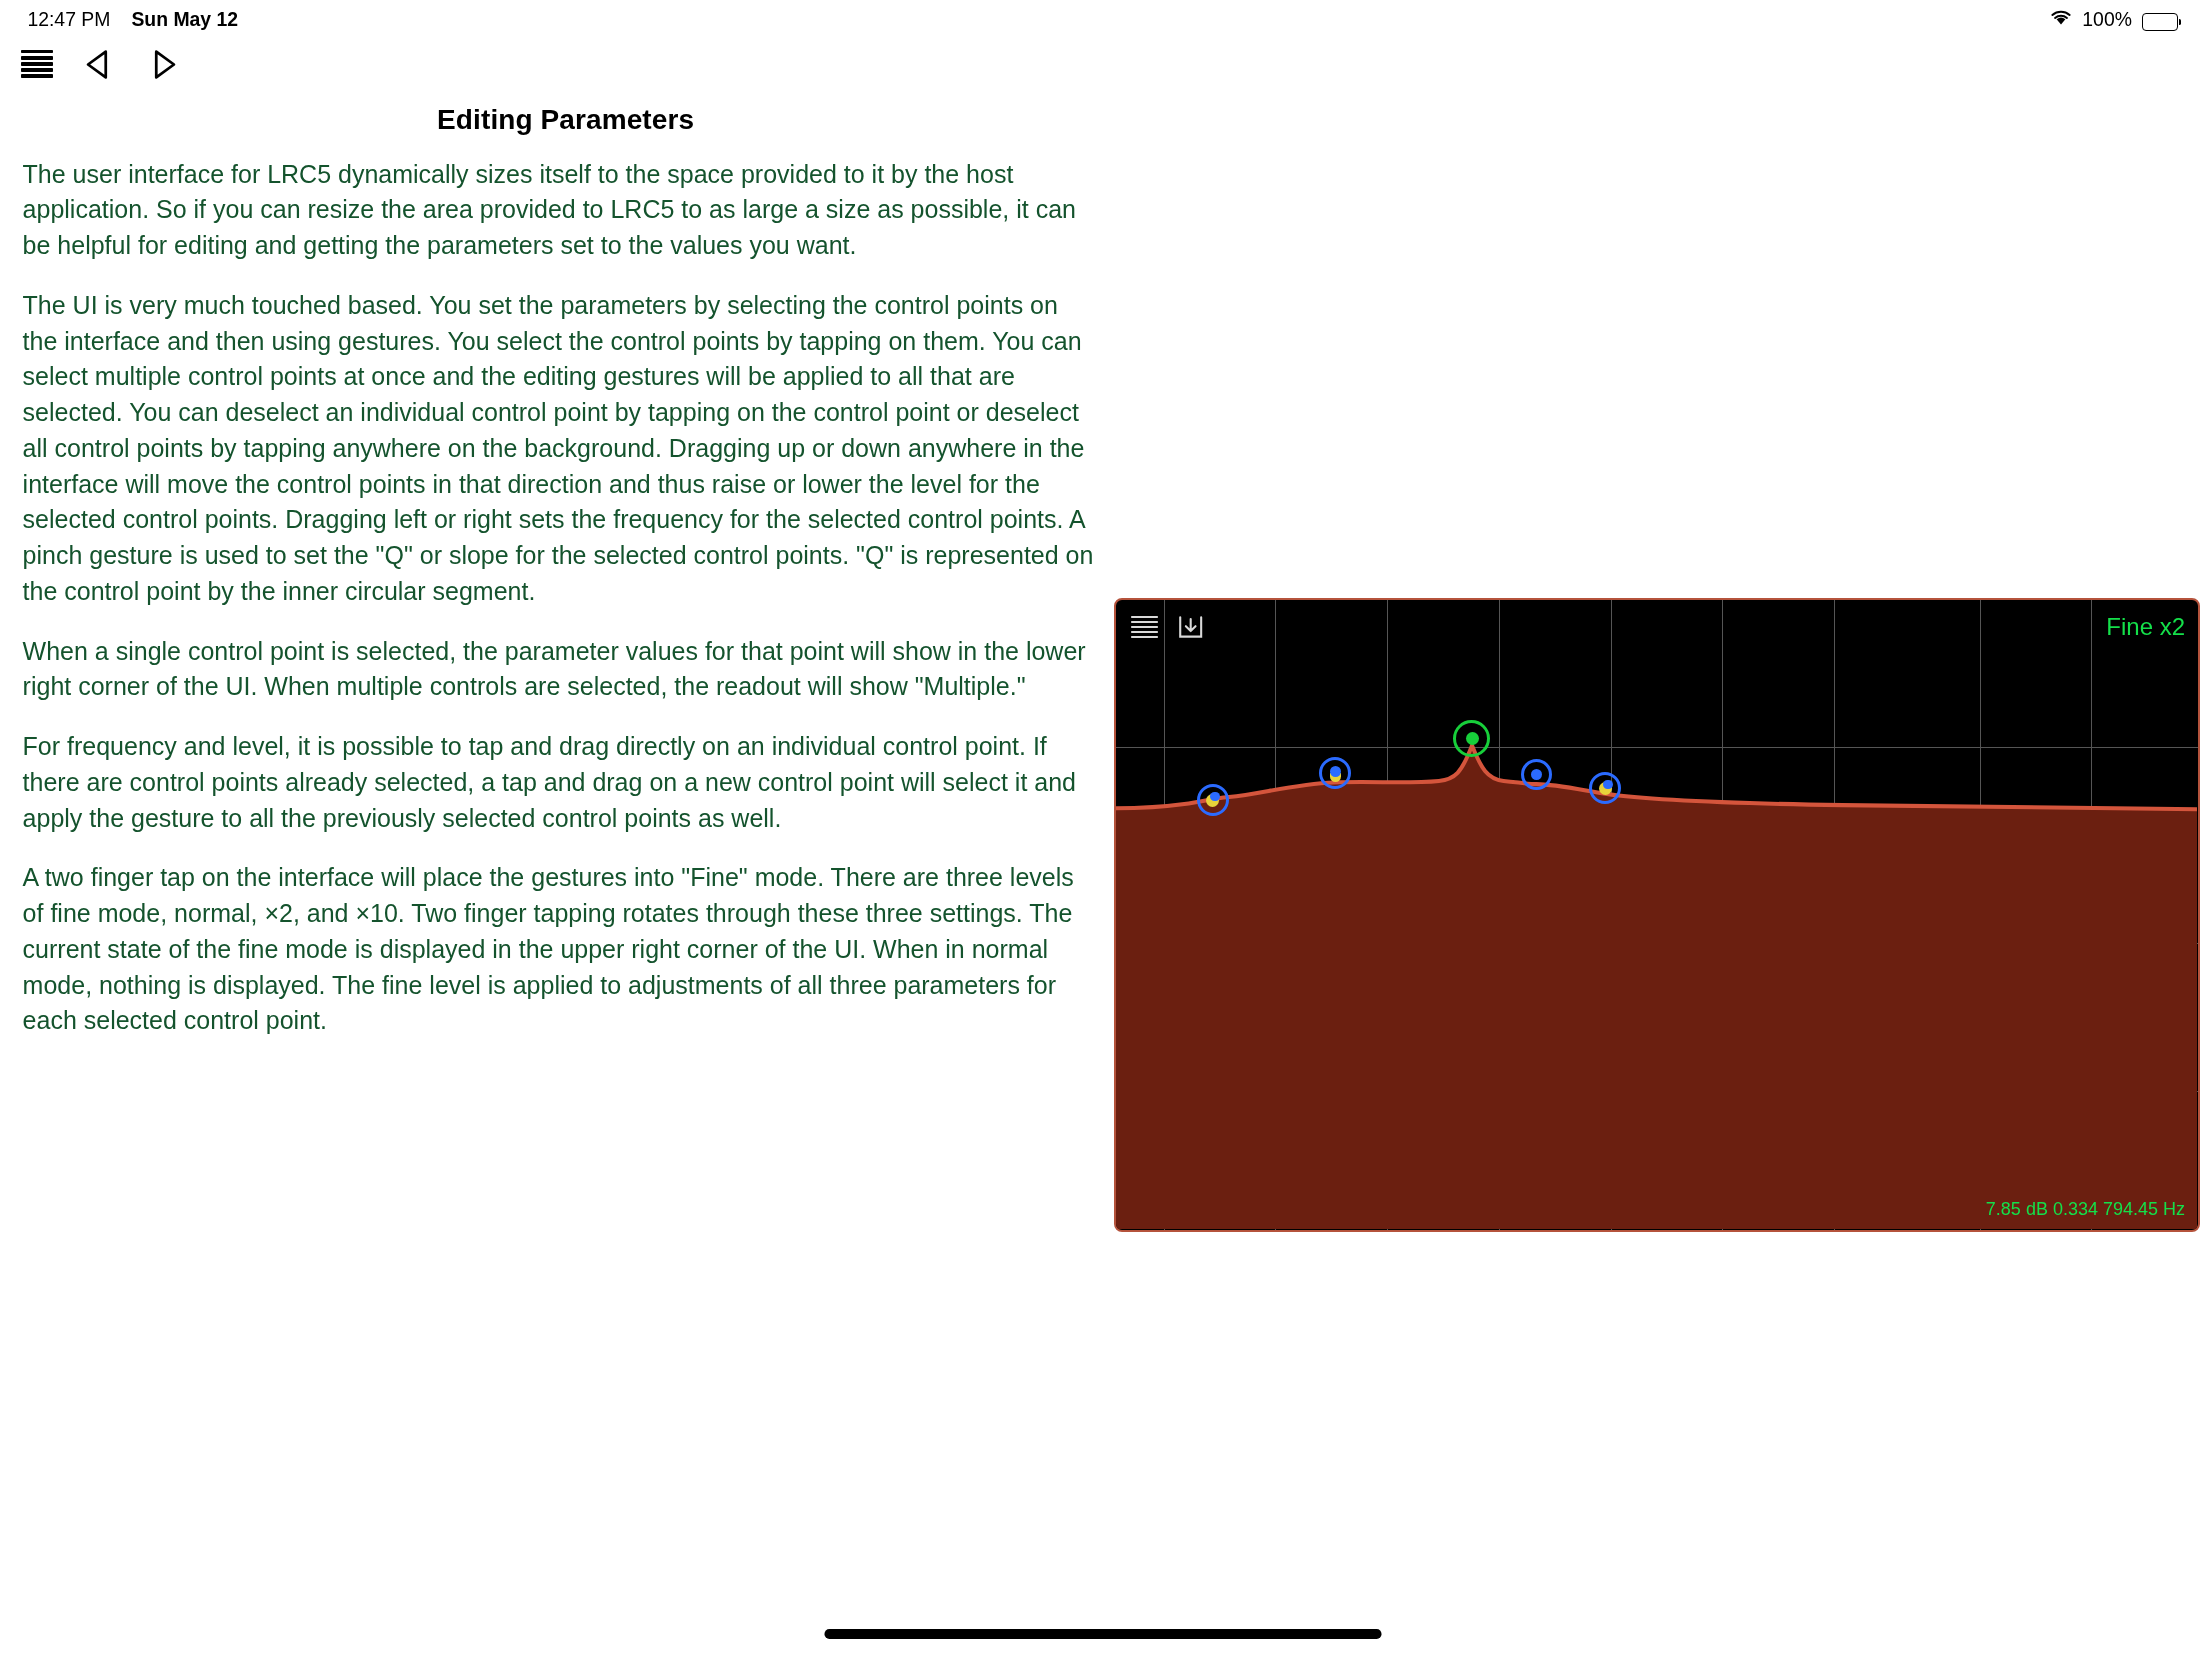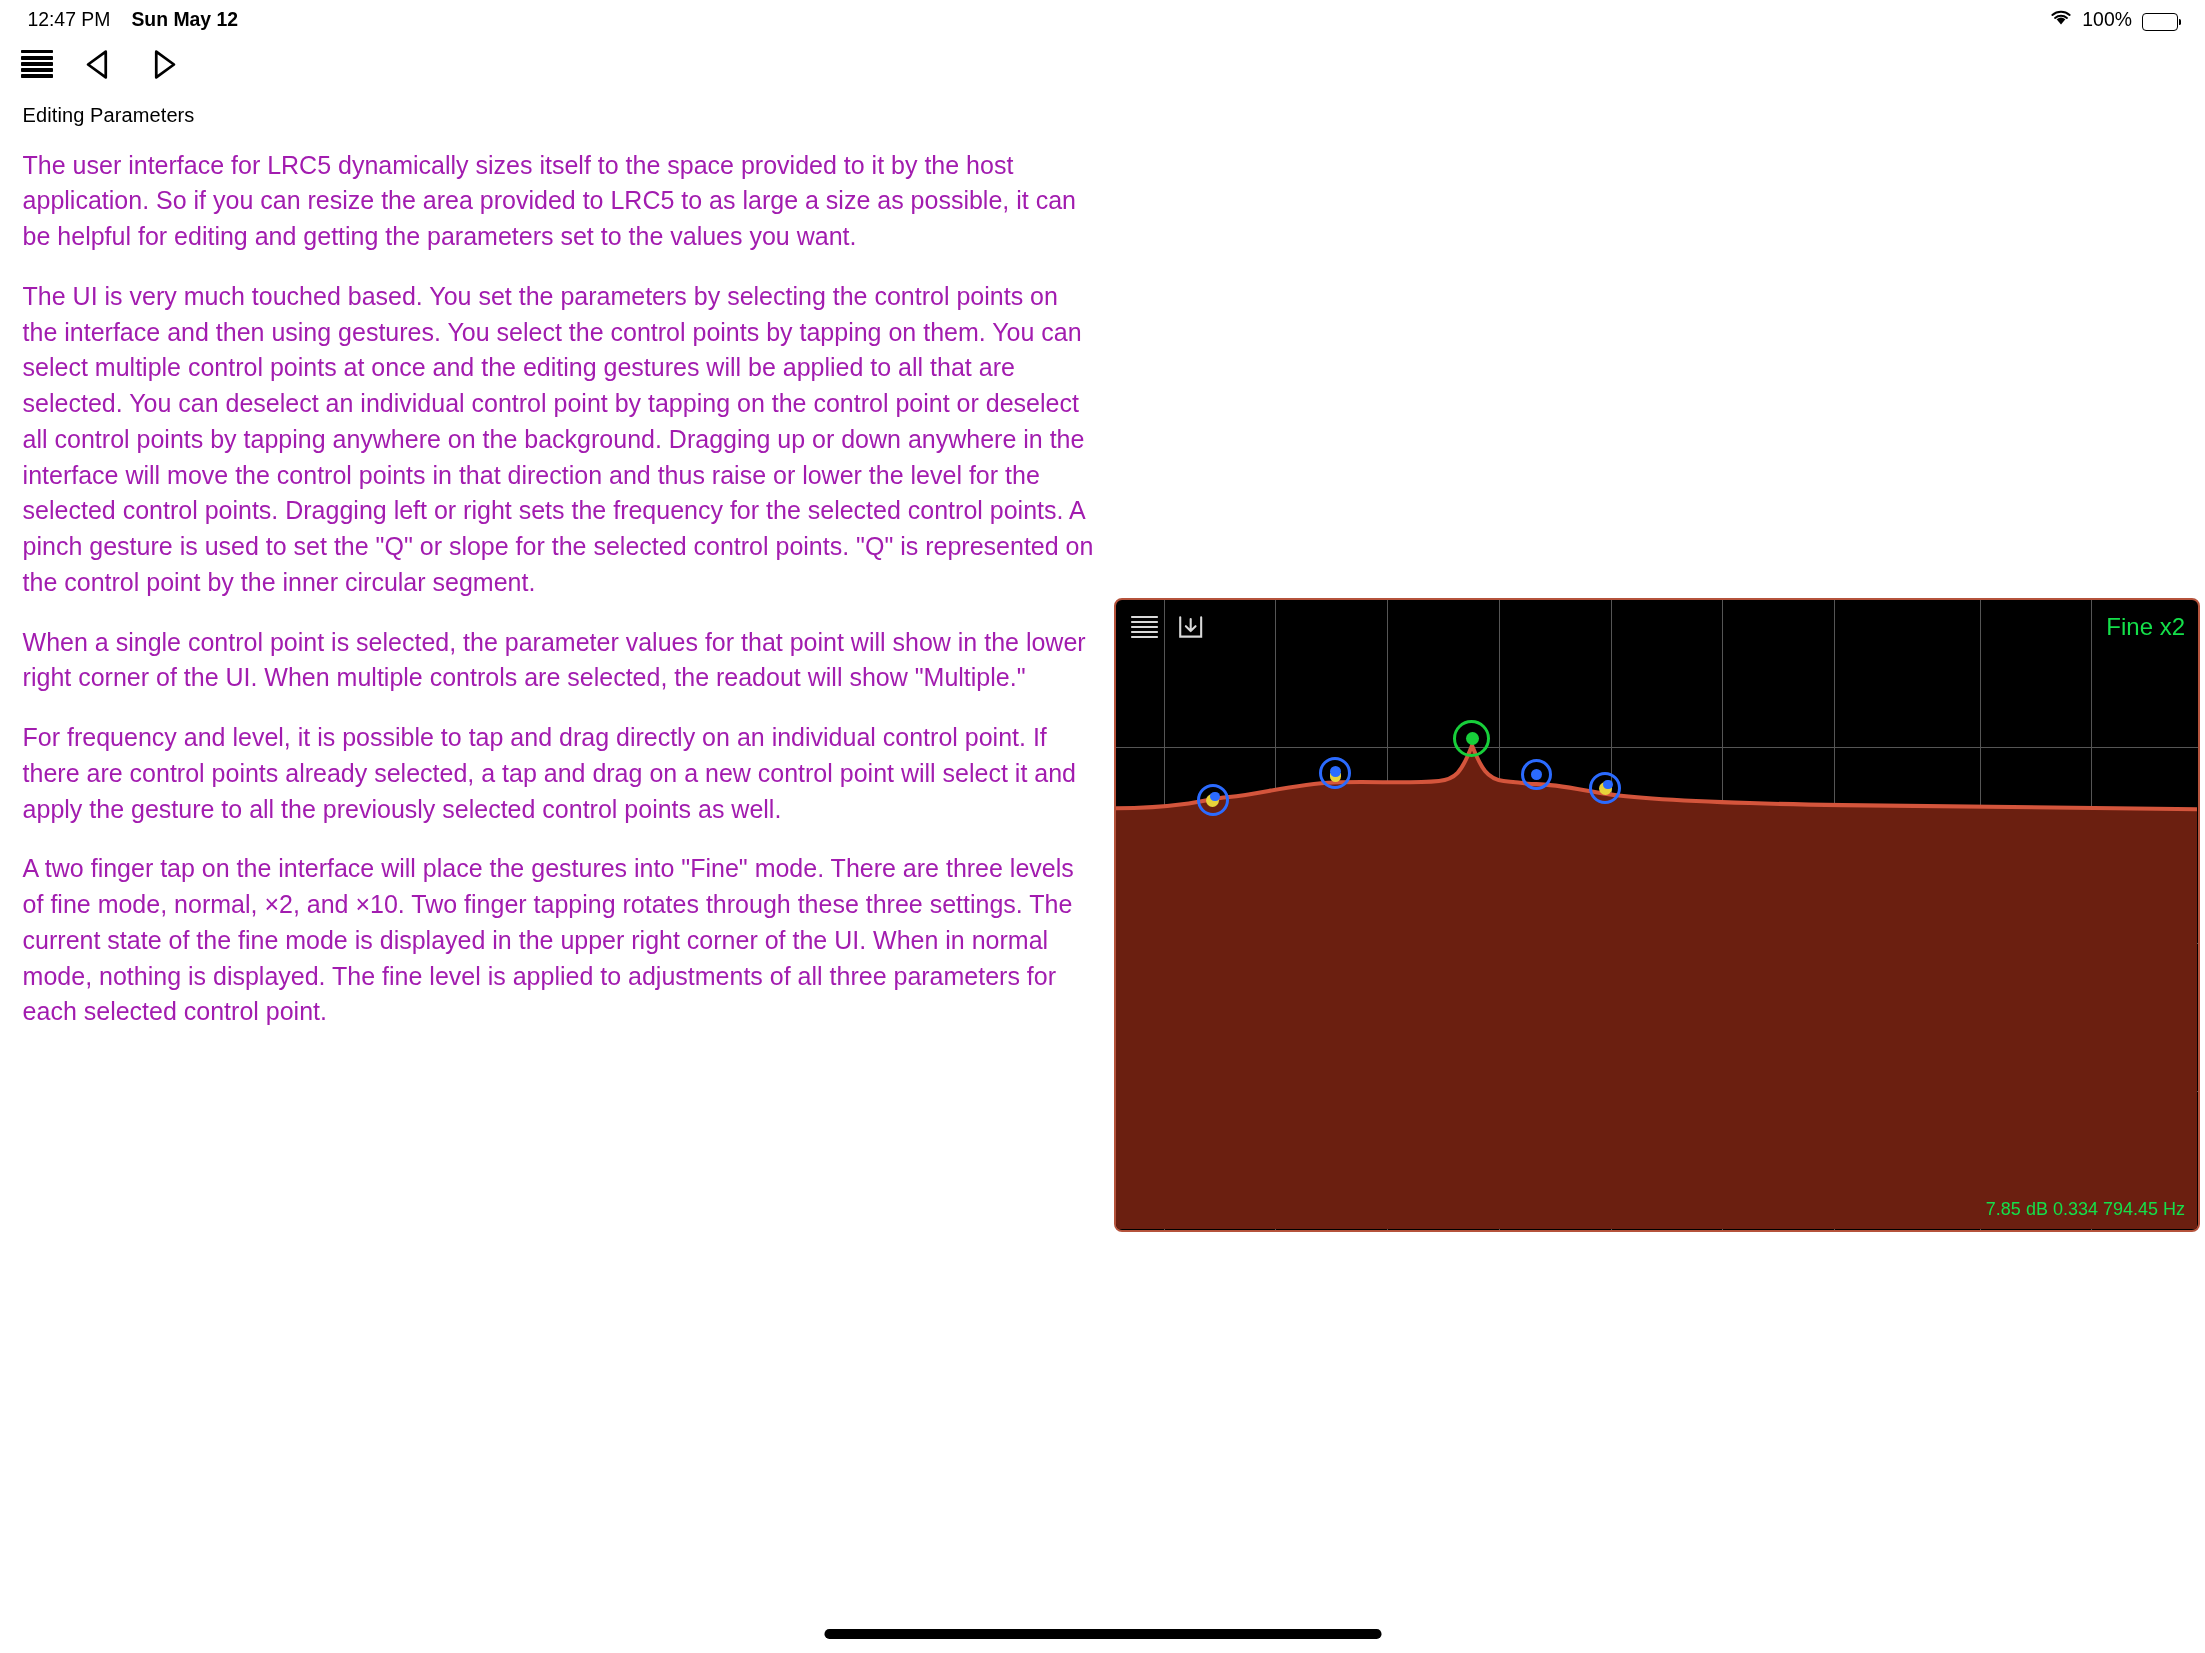--- a/index.html
+++ b/index.html
@@ -69,30 +69,31 @@
   .hamburger i:nth-child(3){ width: 32px; }
   .hamburger i:nth-child(4){ width: 32px; }
   .hamburger i:nth-child(5){ width: 32px; }
 
   
   .content {
     position: relative;
     padding: 0 22.6px;
   }
   h2.section {
-    font-size: 20px;
-    font-weight: normal;
+    font-size: 28px;
+    font-weight: bold;
     color: #000;
     margin: 14.5px 0 21px 0;
     letter-spacing: 0.1px;
+    text-align: center;
   }
   p.para {
     font-size: 25px;
     line-height: 1.43;
-    color: #a21caf;
+    color: #14532d;
     margin: 0 0 24px 0;
     max-width: 1074px;
   }
   .text-col { width: 1086px; }
 
   
   .eq-panel {
     position: absolute;
     left: 1114px;
     top: 494px;

